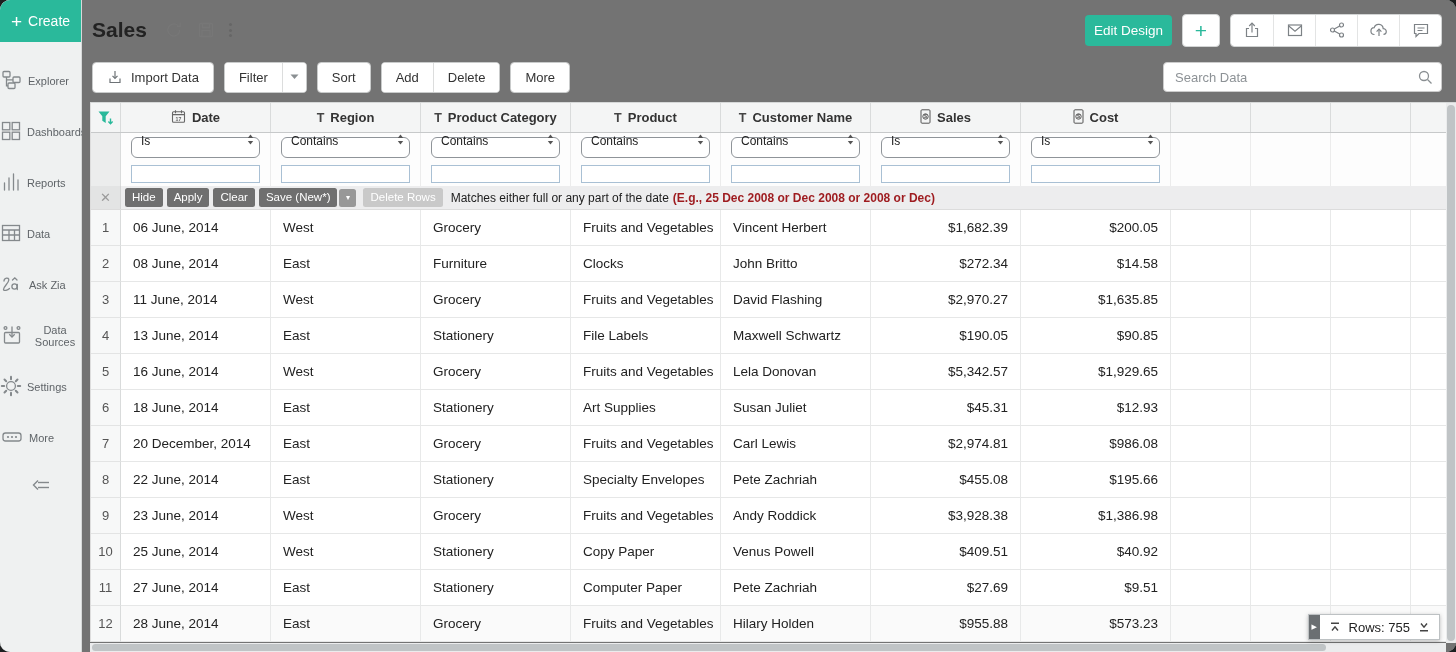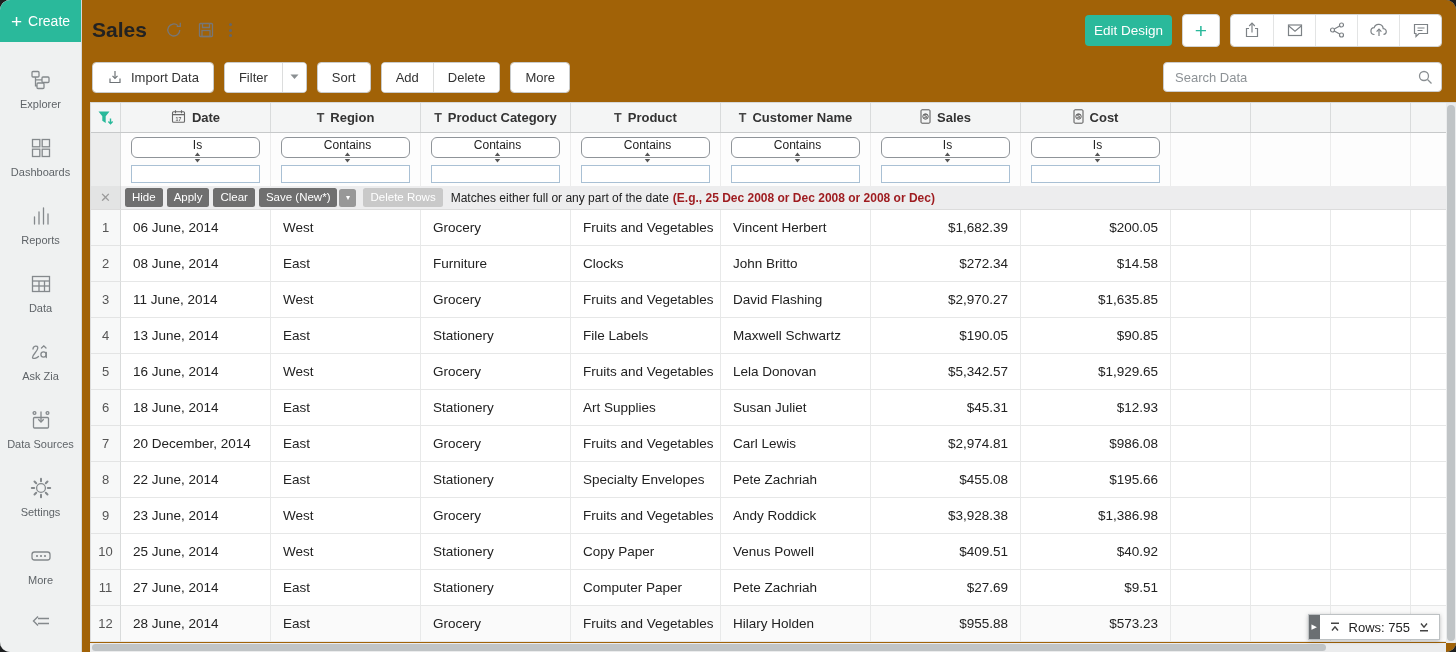--- a/index.html
+++ b/index.html
@@ -5,26 +5,26 @@
   html,body{margin:0;padding:0;width:1456px;height:652px;overflow:hidden;background:#1d1f20;
     font-family:"Liberation Sans",sans-serif;}
   *{box-sizing:border-box;}
   .window{width:1456px;height:652px;border-radius:10px;overflow:hidden;background:#fff;display:flex;
     box-shadow:0 0 0 1px #4a4d4f inset;}
   
   .sidebar{width:82px;background:#eff1f1;border-right:1px solid #d7d9d9;display:flex;flex-direction:column;align-items:center;flex:none;}
   .create-btn{width:100%;height:42px;background:var(--accent);color:#fff;display:flex;align-items:center;justify-content:center;gap:6px;font-size:14px;cursor:pointer;flex:none;}
   .create-plus{font-size:19px;font-weight:300;line-height:1;}
   .side-items{display:flex;flex-direction:column;align-items:center;width:100%;}
-  .side-item{margin-top:27px;display:flex;flex-direction:column;align-items:center;gap:5px;color:#5f6468;font-size:11px;cursor:pointer;width:100%;text-align:center;}
+  .side-item{margin-top:27px;display:flex;flex-direction:row;align-items:center;gap:5px;color:#5f6468;font-size:11px;cursor:pointer;width:100%;text-align:center;}
   .side-item svg{stroke:#84898c;fill:none;stroke-width:1.3;}
   .collapse-btn{margin-top:24px;cursor:pointer;}
   .collapse-btn svg{stroke:#84898c;fill:none;stroke-width:1.4;}
   
-  .main{flex:1;display:flex;flex-direction:column;min-width:0;background:#a16207;padding-left:8px;}
+  .main{flex:1;display:flex;flex-direction:column;min-width:0;background:#737373;padding-left:8px;}
   .titlebar{height:54px;display:flex;align-items:center;padding:6px 14px 0 2px;flex:none;}
   .page-title{font-size:21px;font-weight:bold;color:#222;margin-right:18px;}
   .t-icon{margin-right:14px;display:flex;align-items:center;cursor:pointer;}
   .t-icon svg{stroke:#777;fill:none;stroke-width:1.3;}
   .kebab{display:flex;flex-direction:column;gap:2.5px;cursor:pointer;}
   .kebab i{width:3px;height:3px;border-radius:50%;background:#666;}
   .tb-right{margin-left:auto;display:flex;align-items:center;gap:10px;}
   .edit-design{background:var(--accent);color:#fff;border:none;height:31px;padding:0 9px;border-radius:4px;font-size:13.5px;cursor:pointer;font-family:inherit;}
   .add-new{width:38px;height:33px;background:#fff;border:1px solid #d2d4d4;border-radius:4px;color:var(--accent);font-size:21px;line-height:1;cursor:pointer;display:flex;align-items:center;justify-content:center;font-family:inherit;}
   .icon-group{display:flex;border:1px solid #d2d4d4;border-radius:4px;overflow:hidden;height:33px;}
@@ -46,21 +46,21 @@
   
   .table-area{flex:1;position:relative;overflow:hidden;border-top:1px solid #d6d8d8;}
   .grid-scroll{position:absolute;left:0;top:0;right:10px;bottom:9px;overflow:hidden;}
   .grid{width:1400px;border-left:1px solid #ddd;}
   .g-row{display:grid;grid-template-columns:30px repeat(7,150px) repeat(4,80px);}
   .hdr-row{height:30px;background:#f4f5f5;border-bottom:1px solid #c7c9ca;}
   .hdr-cell{display:flex;align-items:center;justify-content:center;gap:6px;font-size:13px;font-weight:bold;color:#333;border-right:1px solid #d9dbdb;overflow:hidden;white-space:nowrap;}
   .type-t{font-size:12.5px;font-weight:600;color:#444;}
   .op-row{height:28px;background:#fdfdfd;}
   .op-cell{border-right:1px solid #ececec;display:flex;align-items:center;padding:0 10px;}
-  .op-select{width:100%;height:21px;border:1px solid #8f9499;border-radius:6px;background:#fff;display:flex;align-items:center;justify-content:space-between;padding:0 5px 12px 9px;font-size:12px;color:#222;cursor:pointer;flex-direction:column;}
+  .op-select{width:100%;height:21px;border:1px solid #8f9499;border-radius:6px;background:#fff;display:flex;align-items:center;justify-content:space-between;padding:0 5px 12px 9px;font-size:12px;color:#222;cursor:pointer;}
   .in-row{height:25px;background:#fdfdfd;}
   .in-cell{border-right:1px solid #ececec;display:flex;align-items:center;padding:0 10px;}
   .filter-input{width:100%;height:18px;border:1px solid #a9c0d4;background:#fff;font-size:12px;padding:0 4px;outline:none;font-family:inherit;}
   .num-cell{background:#eceded;border-right:1px solid #d9dbdb;}
   
   .action-bar{height:24px;display:flex;align-items:center;background:#ededee;border-bottom:1px solid #dcdcdc;width:100%;}
   .ab-close{width:30px;height:100%;background:#e3e4e4;border-right:1px solid #d4d5d5;color:#9a9a9a;font-size:13px;display:flex;align-items:center;justify-content:center;cursor:pointer;flex:none;}
   .fb-btn{background:#6f6f6f;color:#fff;font-size:11.5px;padding:3px 7px;border:none;border-radius:2.5px;margin-left:4px;cursor:pointer;font-family:inherit;line-height:1.2;}
   .fb-caret{background:#989898;color:#fff;width:17px;padding:3px 0;text-align:center;border:none;border-radius:2.5px;margin-left:2px;font-size:8px;cursor:pointer;line-height:1.5;}
   .fb-disabled{background:#c9c9c9;margin-left:7px;cursor:default;}

